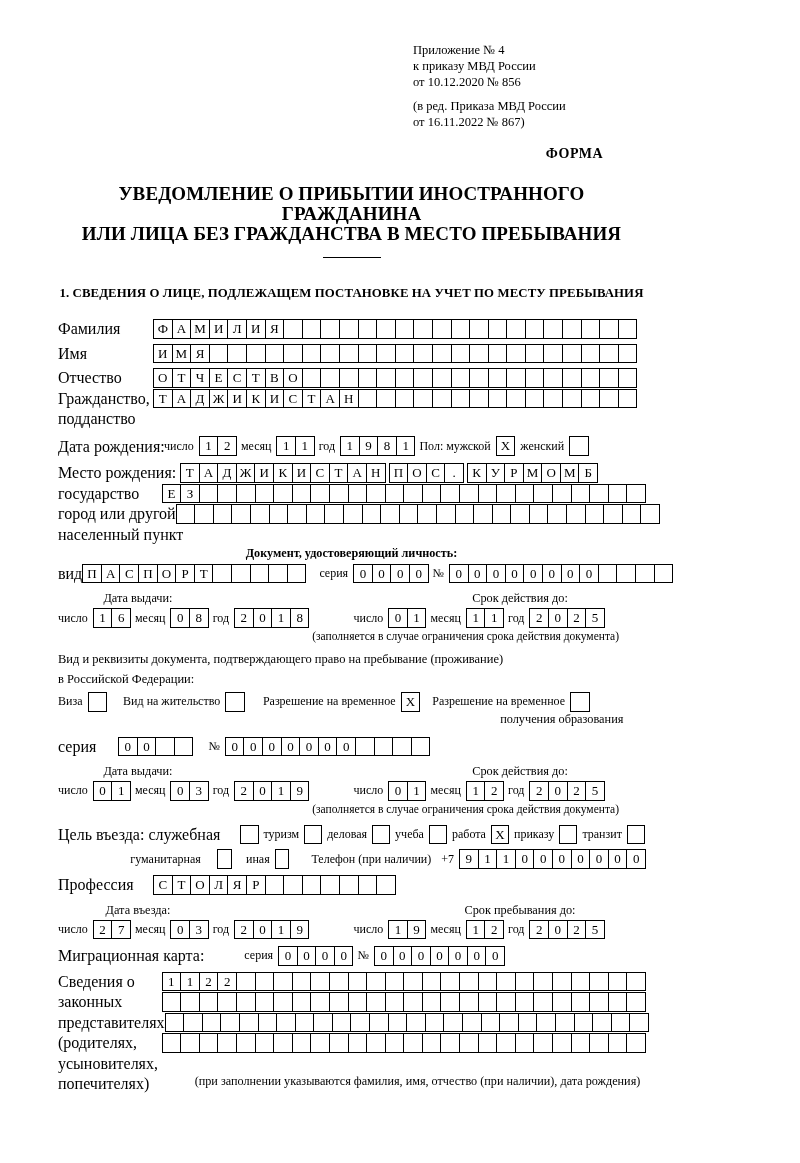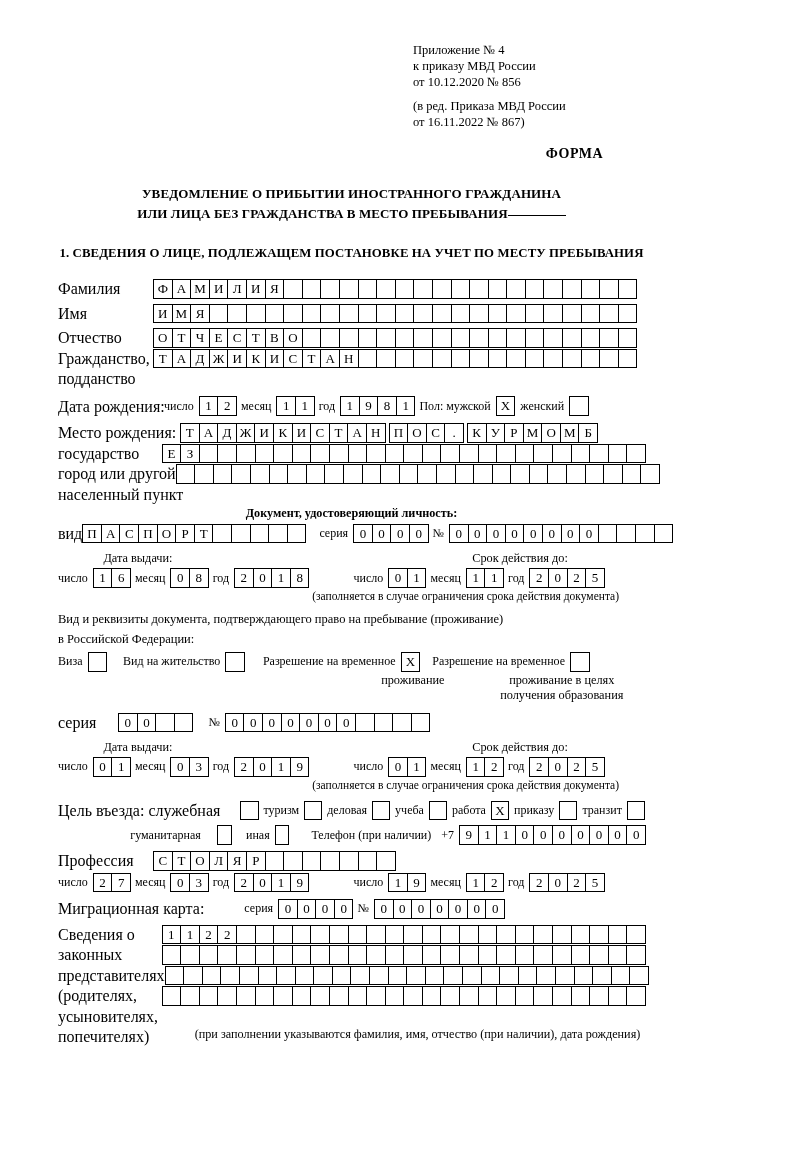--- a/index.html
+++ b/index.html
@@ -37,21 +37,21 @@
     text-align: right;
     font-weight: bold;
     font-size: 14px;
     letter-spacing: 0.5px;
     margin-top: 16px;
     margin-right: 42px;
   }
   .title {
     text-align: center;
     font-weight: bold;
-    font-size: 13px;
+    font-size: 19px;
     line-height: 20px;
     margin-top: 22px;
     letter-spacing: 0.1px;
   }
   .title .blank {
     display: inline-block;
     width: 58px;
     border-bottom: 1px solid #000;
     vertical-align: 2px;
   }
@@ -512,25 +512,20 @@
   <div class="flexline" style="margin-top:4px;">
     <span class="inline-label nopadleft">Виза</span>
     <span class="box" id="visa-box"></span>
     <span class="inline-label" style="padding-left:16px;">Вид на жительство</span>
     <span class="box" id="residence-box"></span>
     <span class="inline-label" style="padding-left:18px;">Разрешение на временное</span>
     <span class="box" id="temp-res-box">X</span>
     <span class="inline-label" style="padding-left:12px;">Разрешение на временное</span>
     <span class="box" id="edu-res-box"></span>
   </div>
-  <div style="display:flex; margin-top:1px;">
-    <span style="width:330px;"></span>
-    <span class="small-italic" style="width:150px; text-align:center; font-size:12.3px;">проживание</span>
-    <span class="small-italic" style="width:190px; text-align:center; font-size:12.3px;">проживание в целях</span>
-  </div>
   <div style="display:flex;">
     <span style="width:480px;"></span>
     <span class="small-italic" style="width:190px; text-align:center; font-size:12.3px;">получения образования</span>
   </div>
 
   <div class="flexline" style="margin-top:10px;">
     <span class="lbl" style="width:60px;">серия</span>
     <span class="cells" id="permit-series">
         <div class="cell">0</div>
         <div class="cell">0</div>
@@ -652,20 +647,25 @@
         <div class="cell"></div>
         <div class="cell"></div>
         <div class="cell"></div>
         <div class="cell"></div>
         <div class="cell"></div>
         <div class="cell"></div>
         <div class="cell"></div>
       </span>
   </div>
 
+  <div class="hdr-dates">
+    <span style="width:160px; text-align:center;">Дата въезда:</span>
+    <span style="flex:1"></span>
+    <span style="width:250px; text-align:center;">Срок пребывания до:</span>
+  </div>
 
   <div class="flexline" style="margin-top:2px;">
     <span class="inline-label nopadleft">число</span>
     <span class="cells" id="entry-day">
         <div class="cell">2</div>
         <div class="cell">7</div>
       </span>
     <span class="inline-label">месяц</span>
     <span class="cells" id="entry-month">
         <div class="cell">0</div>

